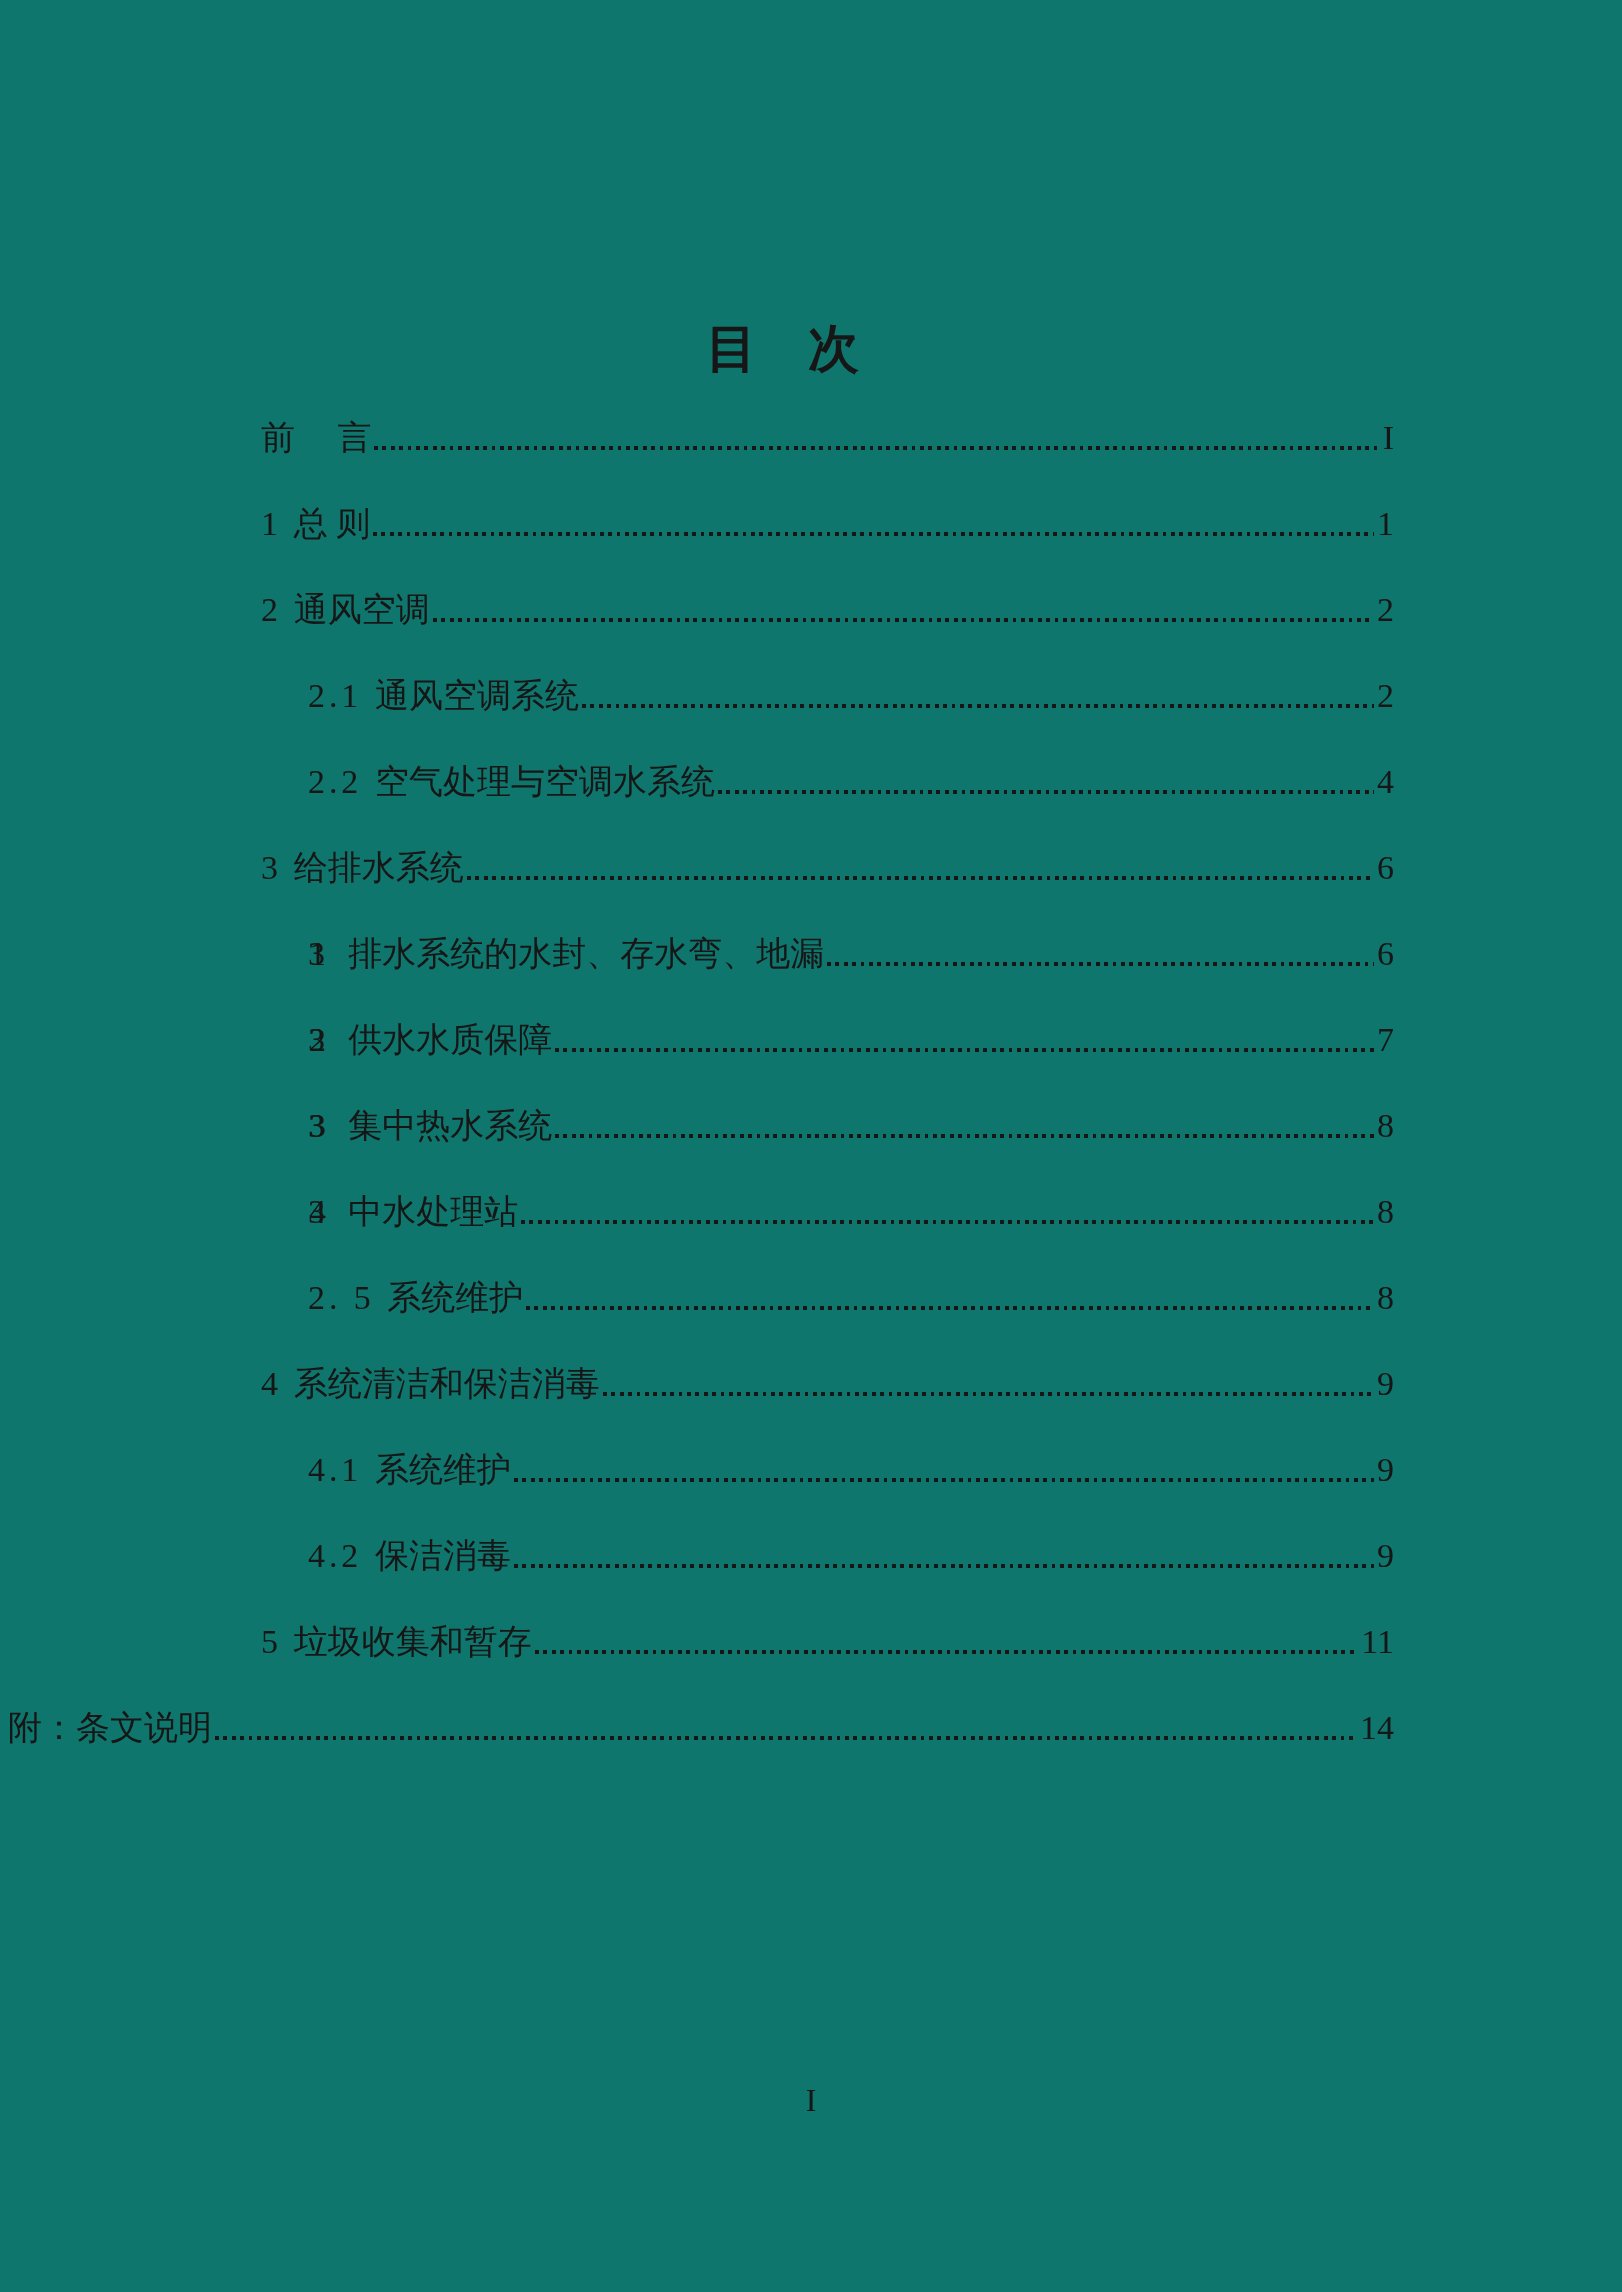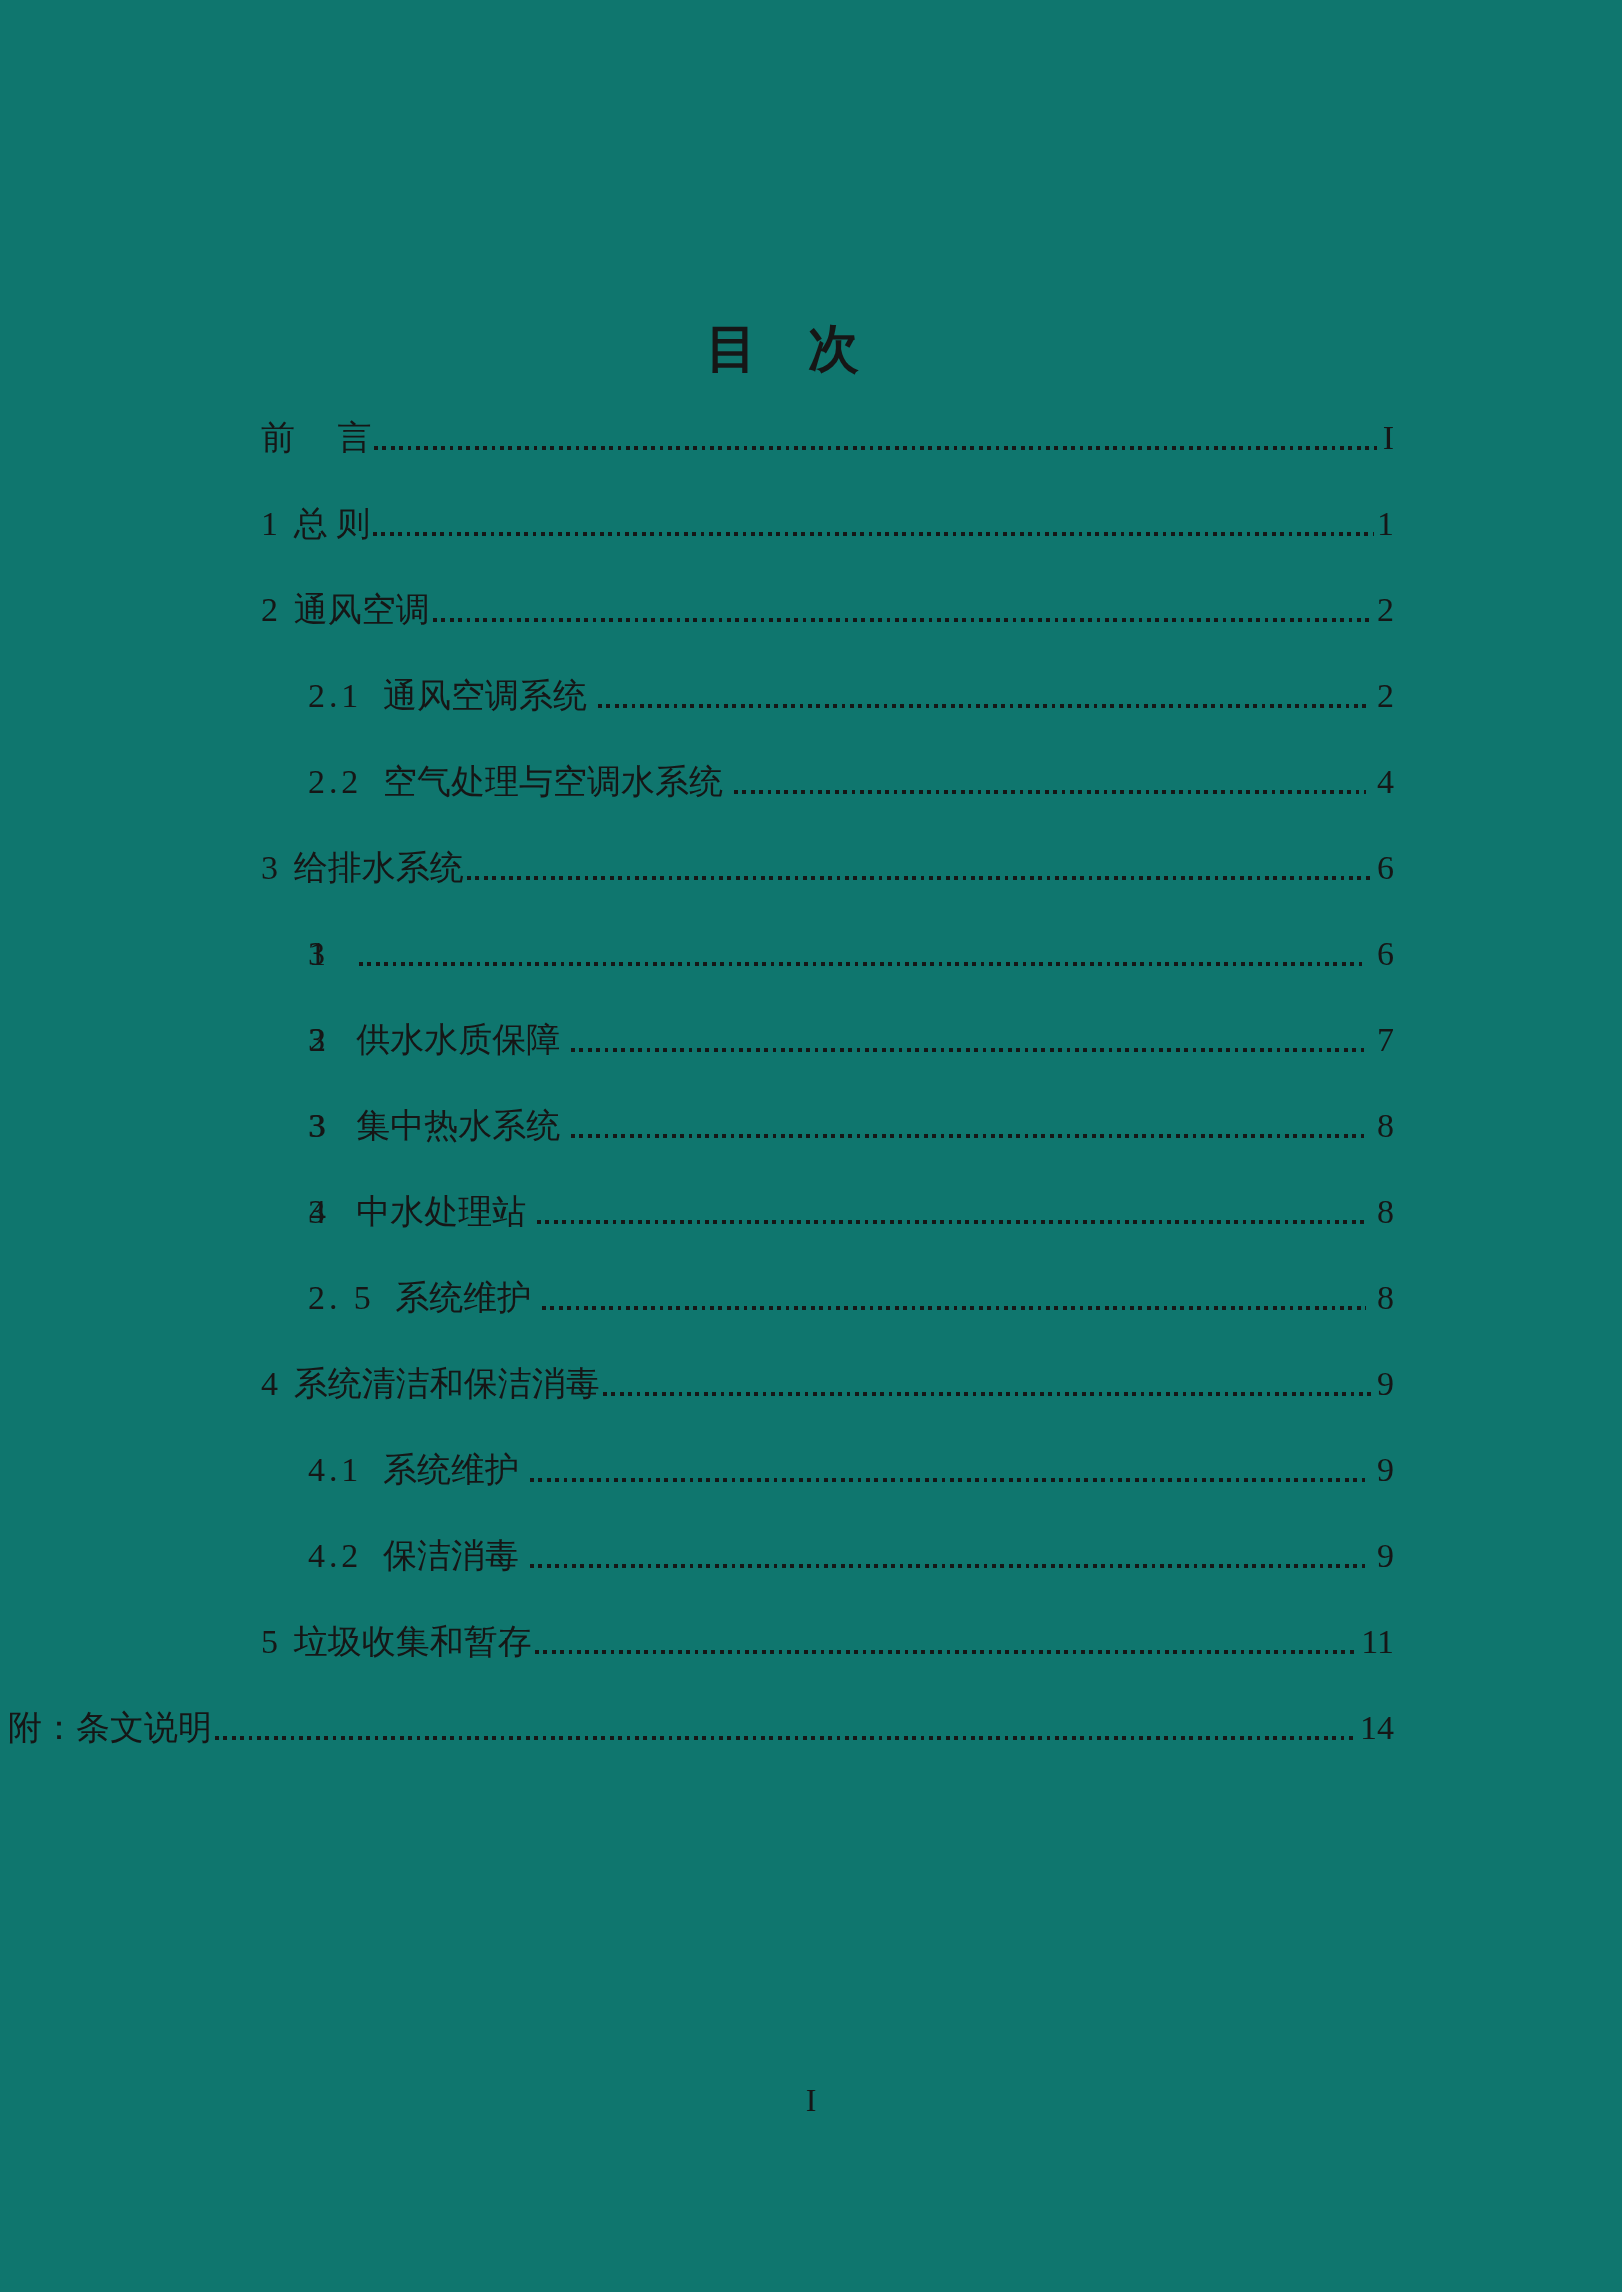--- a/index.html
+++ b/index.html
@@ -31,21 +31,21 @@
   }
   .row {
     height: 86px;
     display: flex;
     align-items: flex-end;
     font-size: 34px;
     line-height: 1.05;
   }
   .lvl0 { }
   .lvl1 { padding-left: 253px; }
-  .lvl2 { padding-left: 300px; gap: 8px; }
+  .lvl2 { padding-left: 300px; }
   .num {
     flex: none;
     margin-right: 13.7px;
     letter-spacing: 2px;
     white-space: pre;
   }
   .lvl2 .num { letter-spacing: 3.9px; margin-right: 12.7px; }
   .num.stacked {
     display: inline-block;
     position: relative;
@@ -127,20 +127,21 @@
 
   <div class="row lvl1">
     <span class="num">3</span>
     <span class="label">给排水系统</span>
     <span class="dots"></span>
     <span class="page-num">6</span>
   </div>
 
   <div class="row lvl2">
     <span class="num stacked"><span class="stk">3</span><span class="stk">1</span></span>
+    <span class="label">排水系统的水封、存水弯、地漏</span>
     <span class="dots"></span>
     <span class="page-num">6</span>
   </div>
 
   <div class="row lvl2">
     <span class="num stacked"><span class="stk">3</span><span class="stk">2</span></span>
     <span class="label">供水水质保障</span>
     <span class="dots"></span>
     <span class="page-num">7</span>
   </div>

